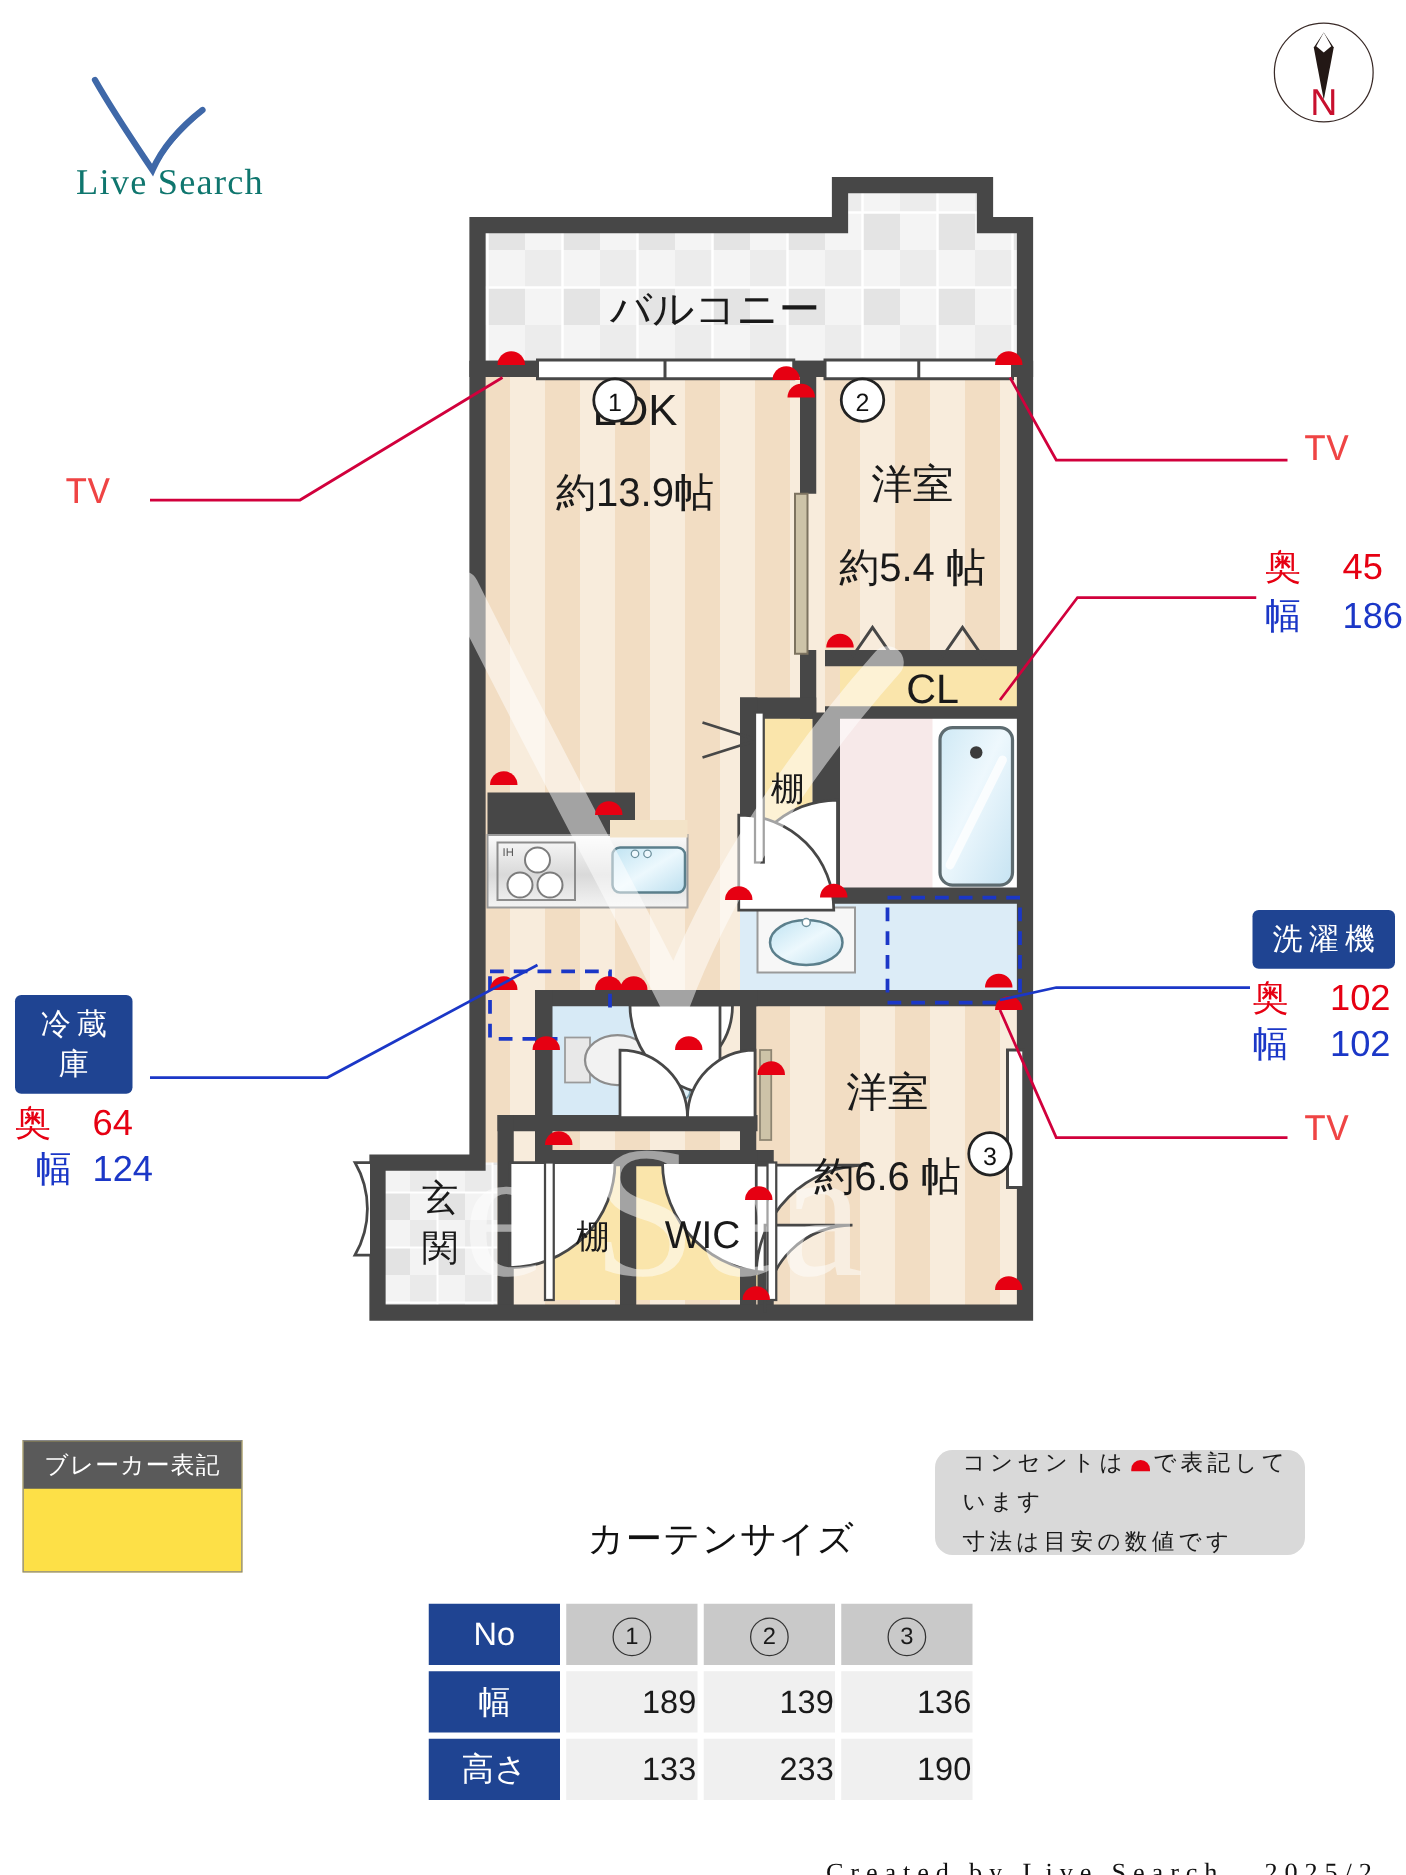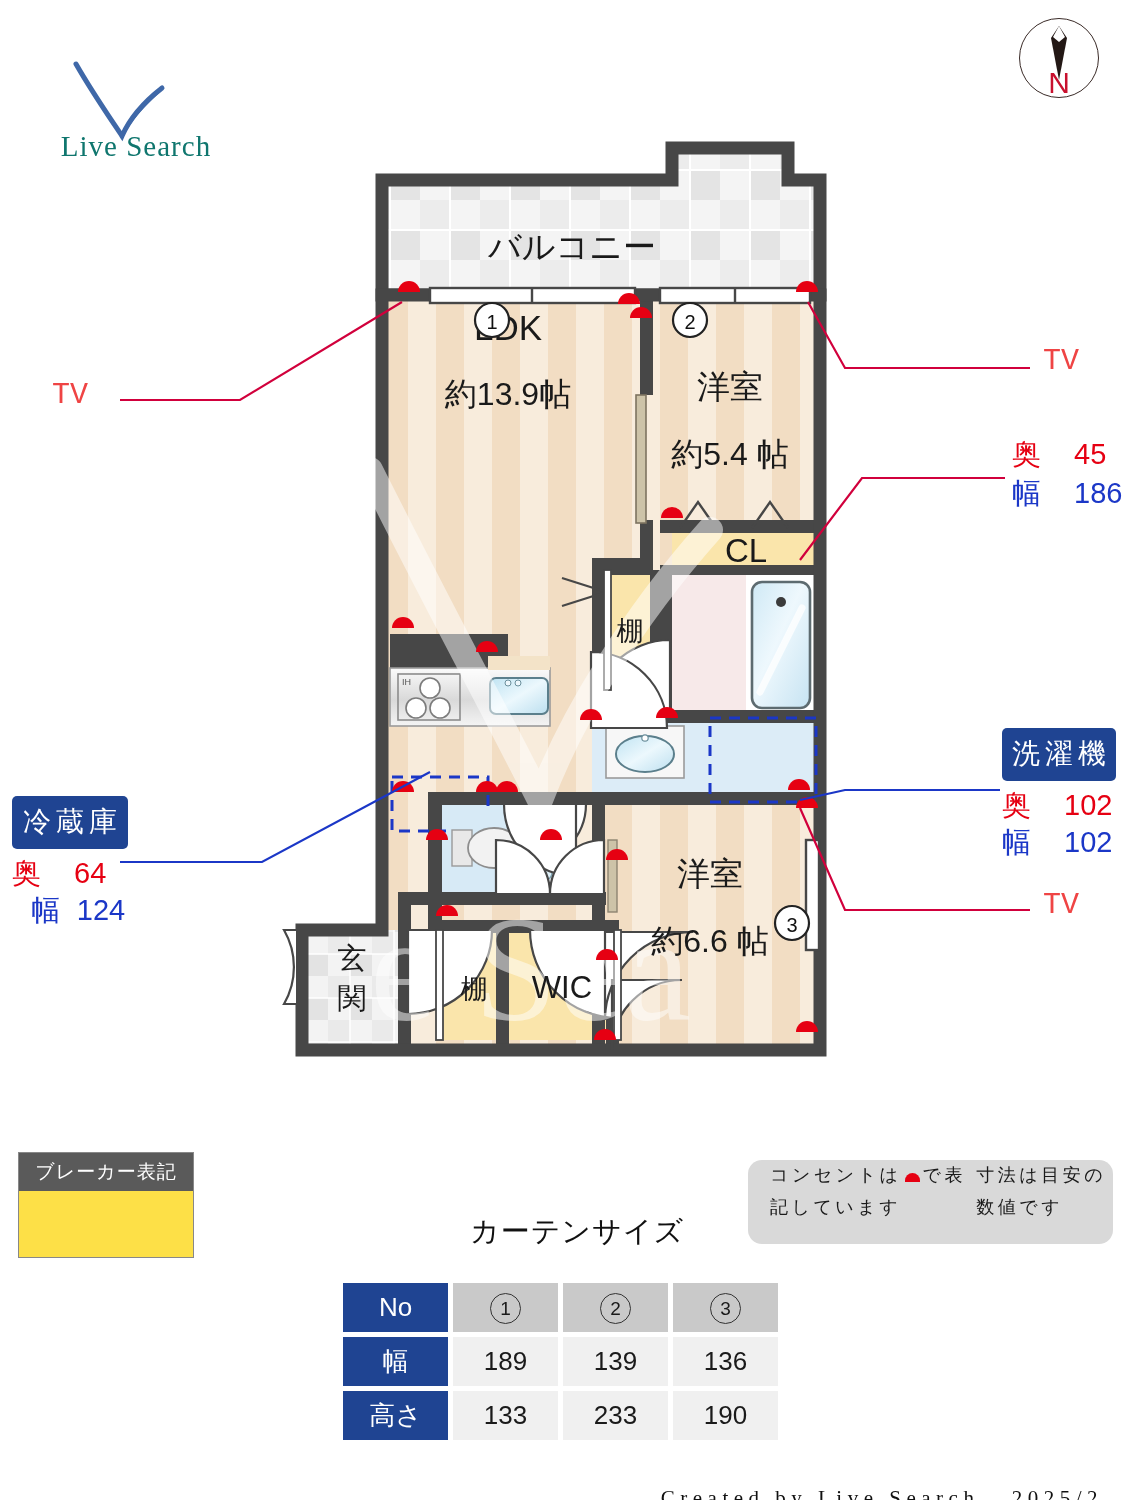--- a/index.html
+++ b/index.html
@@ -31,54 +31,54 @@
 
   
   #plan{left:240px;top:140px;width:620px;height:930px;}
 
   
   .redlabel{color:#ef4444;font-size:30px;font-family:Liberation Mono, monospace;}
   .dimred{color:#e60012;font-size:29px;}
   .dimblue{color:#1b37c7;font-size:29px;}
   .badge{
     background:#1f4492;color:#ffffff;border-radius:5px;
-    font-size:28px;letter-spacing:5px;text-align:center;
+    font-size:24px;letter-spacing:5px;text-align:center;
     padding:7px 4px 8px 9px;box-sizing:border-box;
     font-family:"Liberation Sans",sans-serif;
   }
   .dimrow{white-space:nowrap;line-height:1.0;}
   .dimrow .k{display:inline-block;width:62px;}
 
   
   #breaker{left:18px;top:1152px;width:176px;height:106px;border:1.6px solid #888;box-sizing:border-box;background:#fde047;}
   #breaker .hd{
     height:38px;background:#5a5a5a;color:#fff;font-size:19px;
     display:flex;align-items:center;justify-content:center;letter-spacing:1px;
   }
   #breaker .vl{
     height:66px;display:flex;align-items:center;justify-content:center;
     color:#e60012;font-size:38px;
   }
 
   
   #note{
-    left:748px;top:1160px;width:365px;height:84px;background:#d9d9d9;border-radius:14px;
-    display:flex;flex-direction:row;justify-content:center;box-sizing:border-box;padding-left:22px;
+    left:748px;top:1160px;width:296px;height:84px;background:#d9d9d9;border-radius:14px;
+    display:flex;flex-direction:column;justify-content:center;box-sizing:border-box;padding-left:22px;
   }
   #note div{font-size:18px;color:#1a1a1a;letter-spacing:3.5px;line-height:1.75;}
   #note .dot{display:inline-block;width:15px;height:9px;background:#e60012;border-radius:9px 9px 0 0;vertical-align:-1px;margin:0 3px;}
 
   
   #ct-title{left:470px;top:1212px;font-size:29px;color:#111;letter-spacing:1px;}
   #ctable{left:338px;top:1278px;}
   #ctable table{border-collapse:separate;border-spacing:5px;}
   #ctable td{width:103px;height:47px;text-align:center;font-size:26px;color:#1a1a1a;}
   #ctable td.hdr{background:#1f4492;color:#fff;font-size:26px;}
   #ctable td.colhdr{background:#c9c9c9;}
-  #ctable td.val{background:#f0f0f0;}
+  #ctable td.val{background:#f0f0f0;text-align:right;}
   .circnum{
     display:inline-block;width:29px;height:29px;line-height:29px;border:1.4px solid #333;
     border-radius:50%;font-size:19px;background:transparent;
   }
 
   
   #footer{
     right:22px;top:1458px;font-size:21px;color:#111;letter-spacing:5.5px;
     font-family:"Liberation Serif","DejaVu Serif",serif;
     margin-top:28px;
@@ -367,21 +367,21 @@
   <div class="dimrow" style="margin-top:10px;"><span class="dimblue k">幅</span><span class="dimblue">186</span></div>
 </div>
 
 <div class="abs" style="left:1002px;top:728px;">
   <div class="badge" style="width:114px;">洗濯機</div>
   <div class="dimrow" style="margin-top:10px;"><span class="dimred k">奥</span><span class="dimred">102</span></div>
   <div class="dimrow" style="margin-top:8px;"><span class="dimblue k">幅</span><span class="dimblue">102</span></div>
 </div>
 
 <div class="abs" style="left:12px;top:796px;">
-  <div class="badge" style="width:116px;text-align:center;">冷蔵庫</div>
+  <div class="badge" style="width:94px;text-align:center;">冷蔵庫</div>
   <div class="dimrow" style="margin-top:10px;"><span class="dimred k">奥</span><span class="dimred">64</span></div>
   <div class="dimrow" style="margin-top:8px;text-align:center;"><span class="dimblue k">幅</span><span class="dimblue">124</span></div>
 </div>
 
 <div class="abs" id="breaker">
   <div class="hd">ブレーカー表記</div>
 </div>
 
 <div class="abs" id="note">
   <div><span>コンセントは</span><span class="dot"></span><span>で表記しています</span></div>

